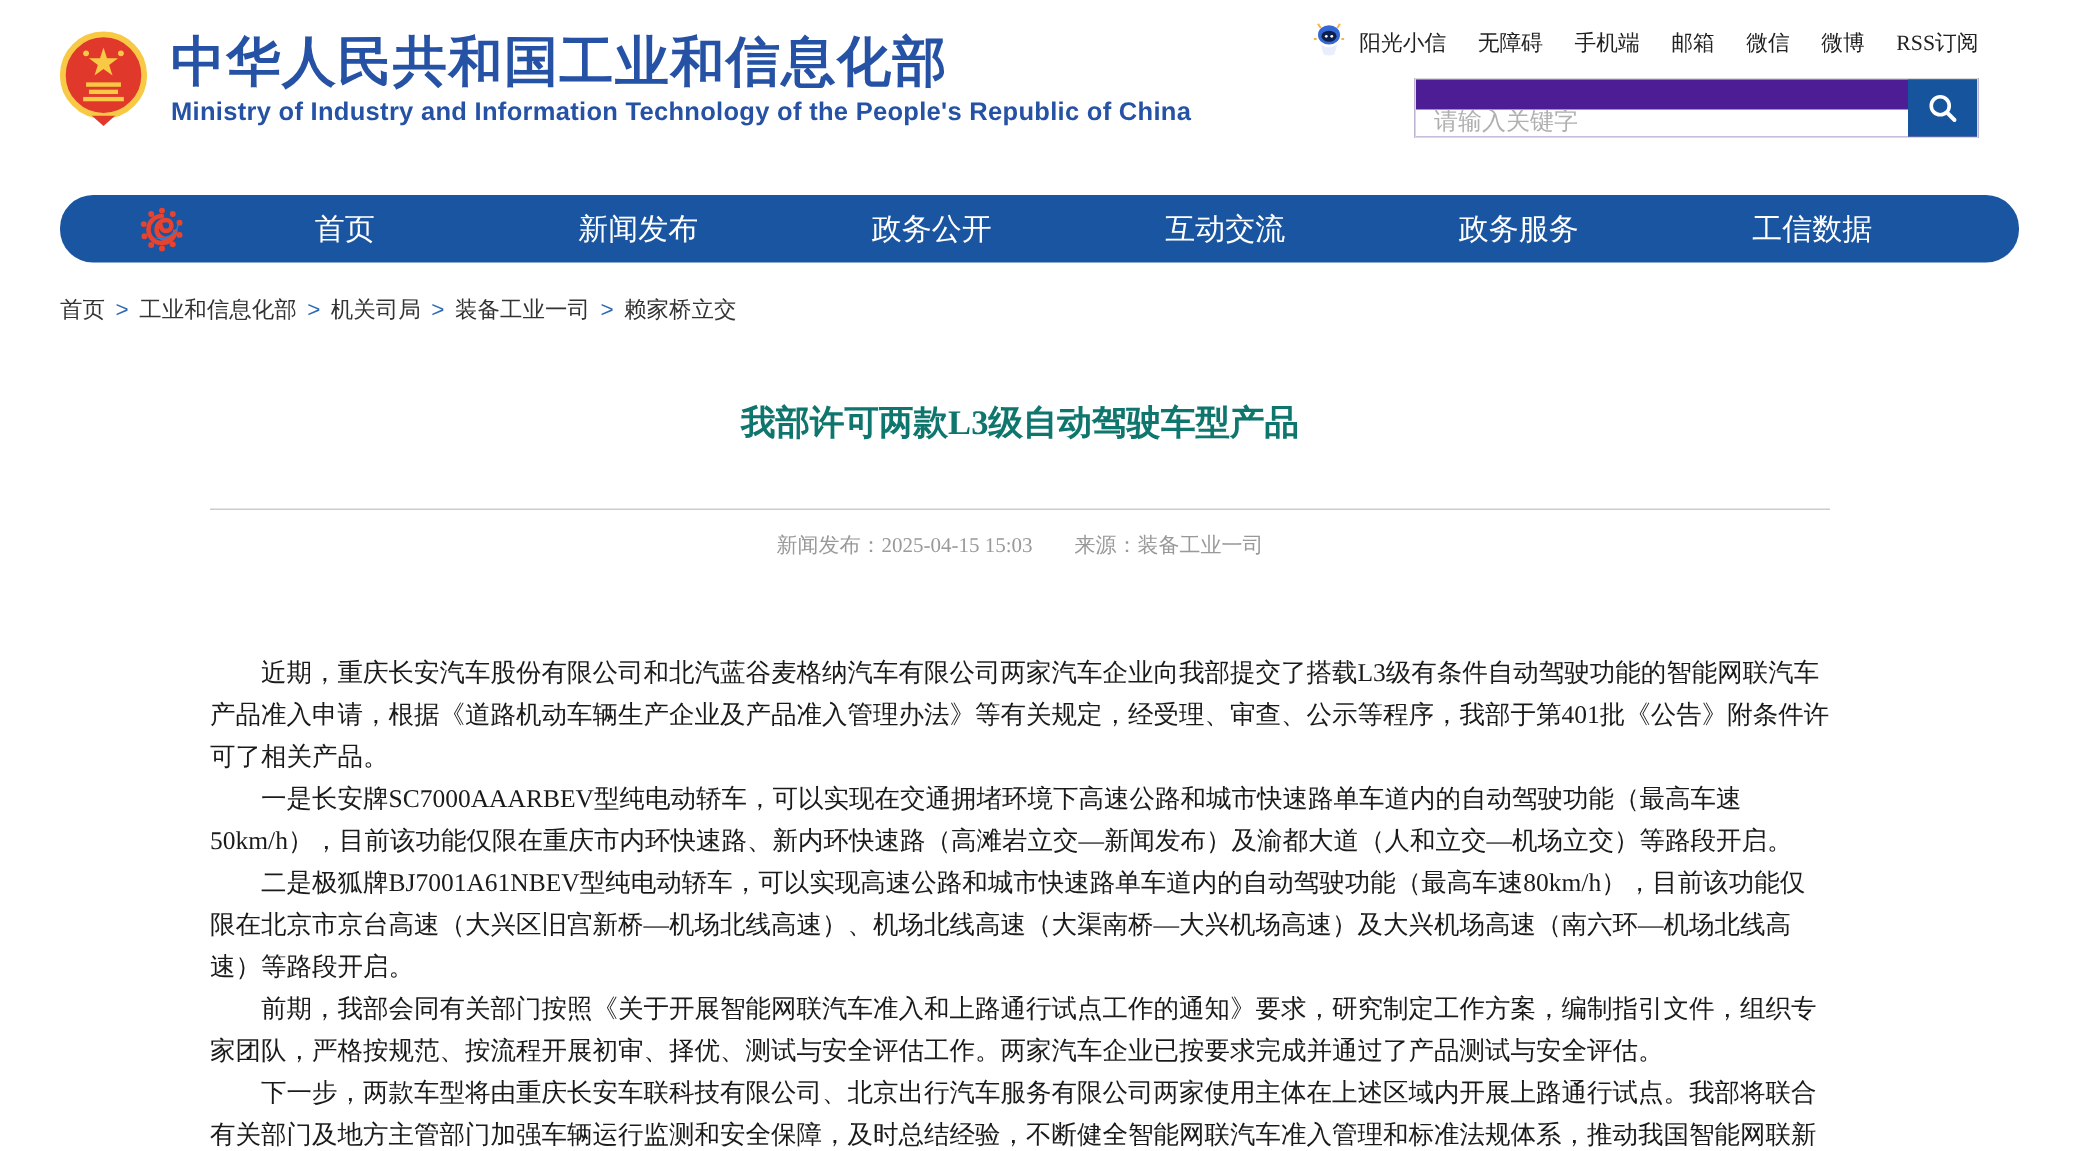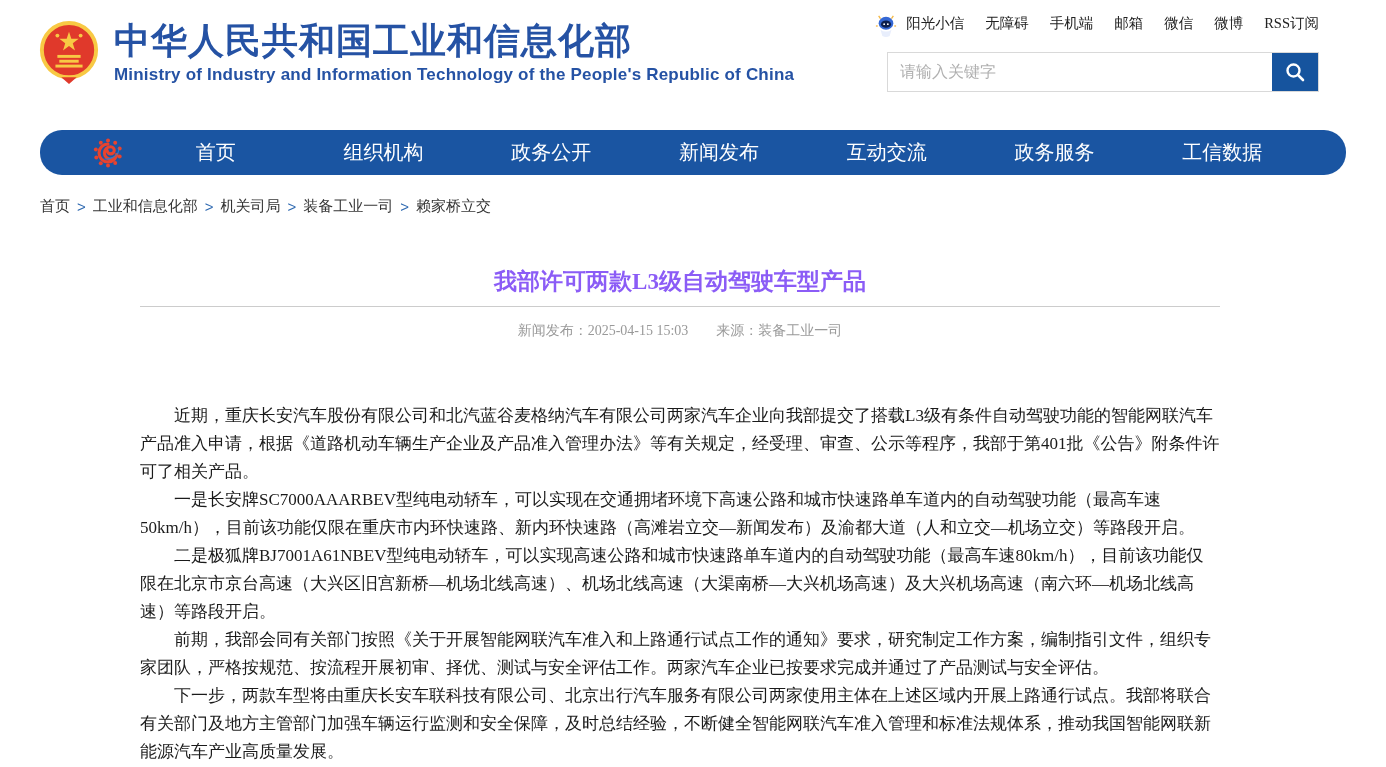--- a/index.html
+++ b/index.html
@@ -27,30 +27,30 @@
   .site-subtitle {
     font-size: 17px; font-weight: 600; color: #2552a4;
     margin-top: 5px; letter-spacing: 0.2px; white-space: nowrap;
   }
 
   .header-right {
     position: absolute; right: 67px; top: 14px;
     width: 420px; display: flex; flex-direction: column; align-items: flex-end;
   }
   .quick-links {
-    display: flex; align-items: flex-start; gap: 21px;
+    display: flex; align-items: flex-end; gap: 21px;
     font-family: "Liberation Serif", serif;
     font-size: 14.5px; color: #222; height: 24px;
   }
   .quick-links a { color: #222; text-decoration: none; white-space: nowrap; }
   .robot-icon { width: 22px; height: 24px; margin-right: -12px; }
 
   .search-box {
-    margin-top: 14px; width: 432px; height: 40px;
-    display: flex; border: 1px solid #d9d9d9; background: #7dd3fc;
+    margin-top: 14px; width: 376px; height: 40px;
+    display: flex; border: 1px solid #d9d9d9; background: #4c1d95; align-items: flex-end;
   }
   .search-input {
     flex: 1; border: none; outline: none; padding: 0 12px;
     font-size: 16px; color: #333;
     font-family: "Liberation Serif", serif;
   }
   .search-input::placeholder { color: #b0b0b0; }
   .search-btn {
     width: 46px; height: 100%; border: none; cursor: pointer;
     background: #16549e; display: flex; align-items: center; justify-content: center;
@@ -77,22 +77,22 @@
     display: flex; align-items: center; gap: 7px;
   }
   .breadcrumb a { color: #333; text-decoration: none; cursor: pointer; }
   .crumb-sep { color: #2e69b1; font-family: "Liberation Sans", sans-serif; }
 
   
   .content { width: 1080px; margin: 0 0 0 140px; }
   .article-title {
     margin-top: 50px; text-align: center;
     font-family: "Liberation Serif", serif;
-    font-size: 23px; font-weight: bold; color: #8b5cf6;
-    padding-bottom: 9px; border-bottom: 1px solid #cccccc;
+    font-size: 23px; font-weight: bold; color: #0f766e;
+    padding-bottom: 42px; border-bottom: 1px solid #cccccc;
   }
   .article-meta {
     margin-top: 15px; text-align: center;
     font-family: "Liberation Serif", serif;
     font-size: 14px; color: #999999;
   }
   .meta-gap { display: inline-block; width: 28px; }
   .article-body {
     margin-top: 62px;
     font-family: "Liberation Serif", serif;
@@ -166,23 +166,22 @@
         <circle cx="20" cy="34" r="2.2"></circle>
       <circle cx="12" cy="31.5" r="2.2"></circle>
         <circle cx="7" cy="25" r="2.2"></circle>
         <circle cx="6.5" cy="16" r="2.2"></circle>
       <circle cx="12" cy="8.5" r="2.2"></circle>
     </g>
     <path d="M20 10 a10 10 0 1 0 10 10 a7 7 0 1 1 -7 -7 a4 4 0 1 1 -4 4" fill="none" stroke="#e8432e" stroke-width="3.4" stroke-linecap="round"></path>
     <path d="M14 26 Q22 30 30 22 Q34 18 31 13 Q33 20 26 24 Q20 27 14 26 Z" fill="#2a7fd4"></path>
   </svg>
   <div class="nav-item">首页</div>
-  <div class="nav-item">组织机构</div>
+  <div class="nav-item">新闻发布</div>
   <div class="nav-item">政务公开</div>
-  <div class="nav-item">新闻发布</div>
   <div class="nav-item">互动交流</div>
   <div class="nav-item">政务服务</div>
   <div class="nav-item">工信数据</div>
 </div>
 
 <div class="breadcrumb">
   <a>首页</a>
   <span class="crumb-sep">&gt;</span>
   <a>工业和信息化部</a>
   <span class="crumb-sep">&gt;</span>

